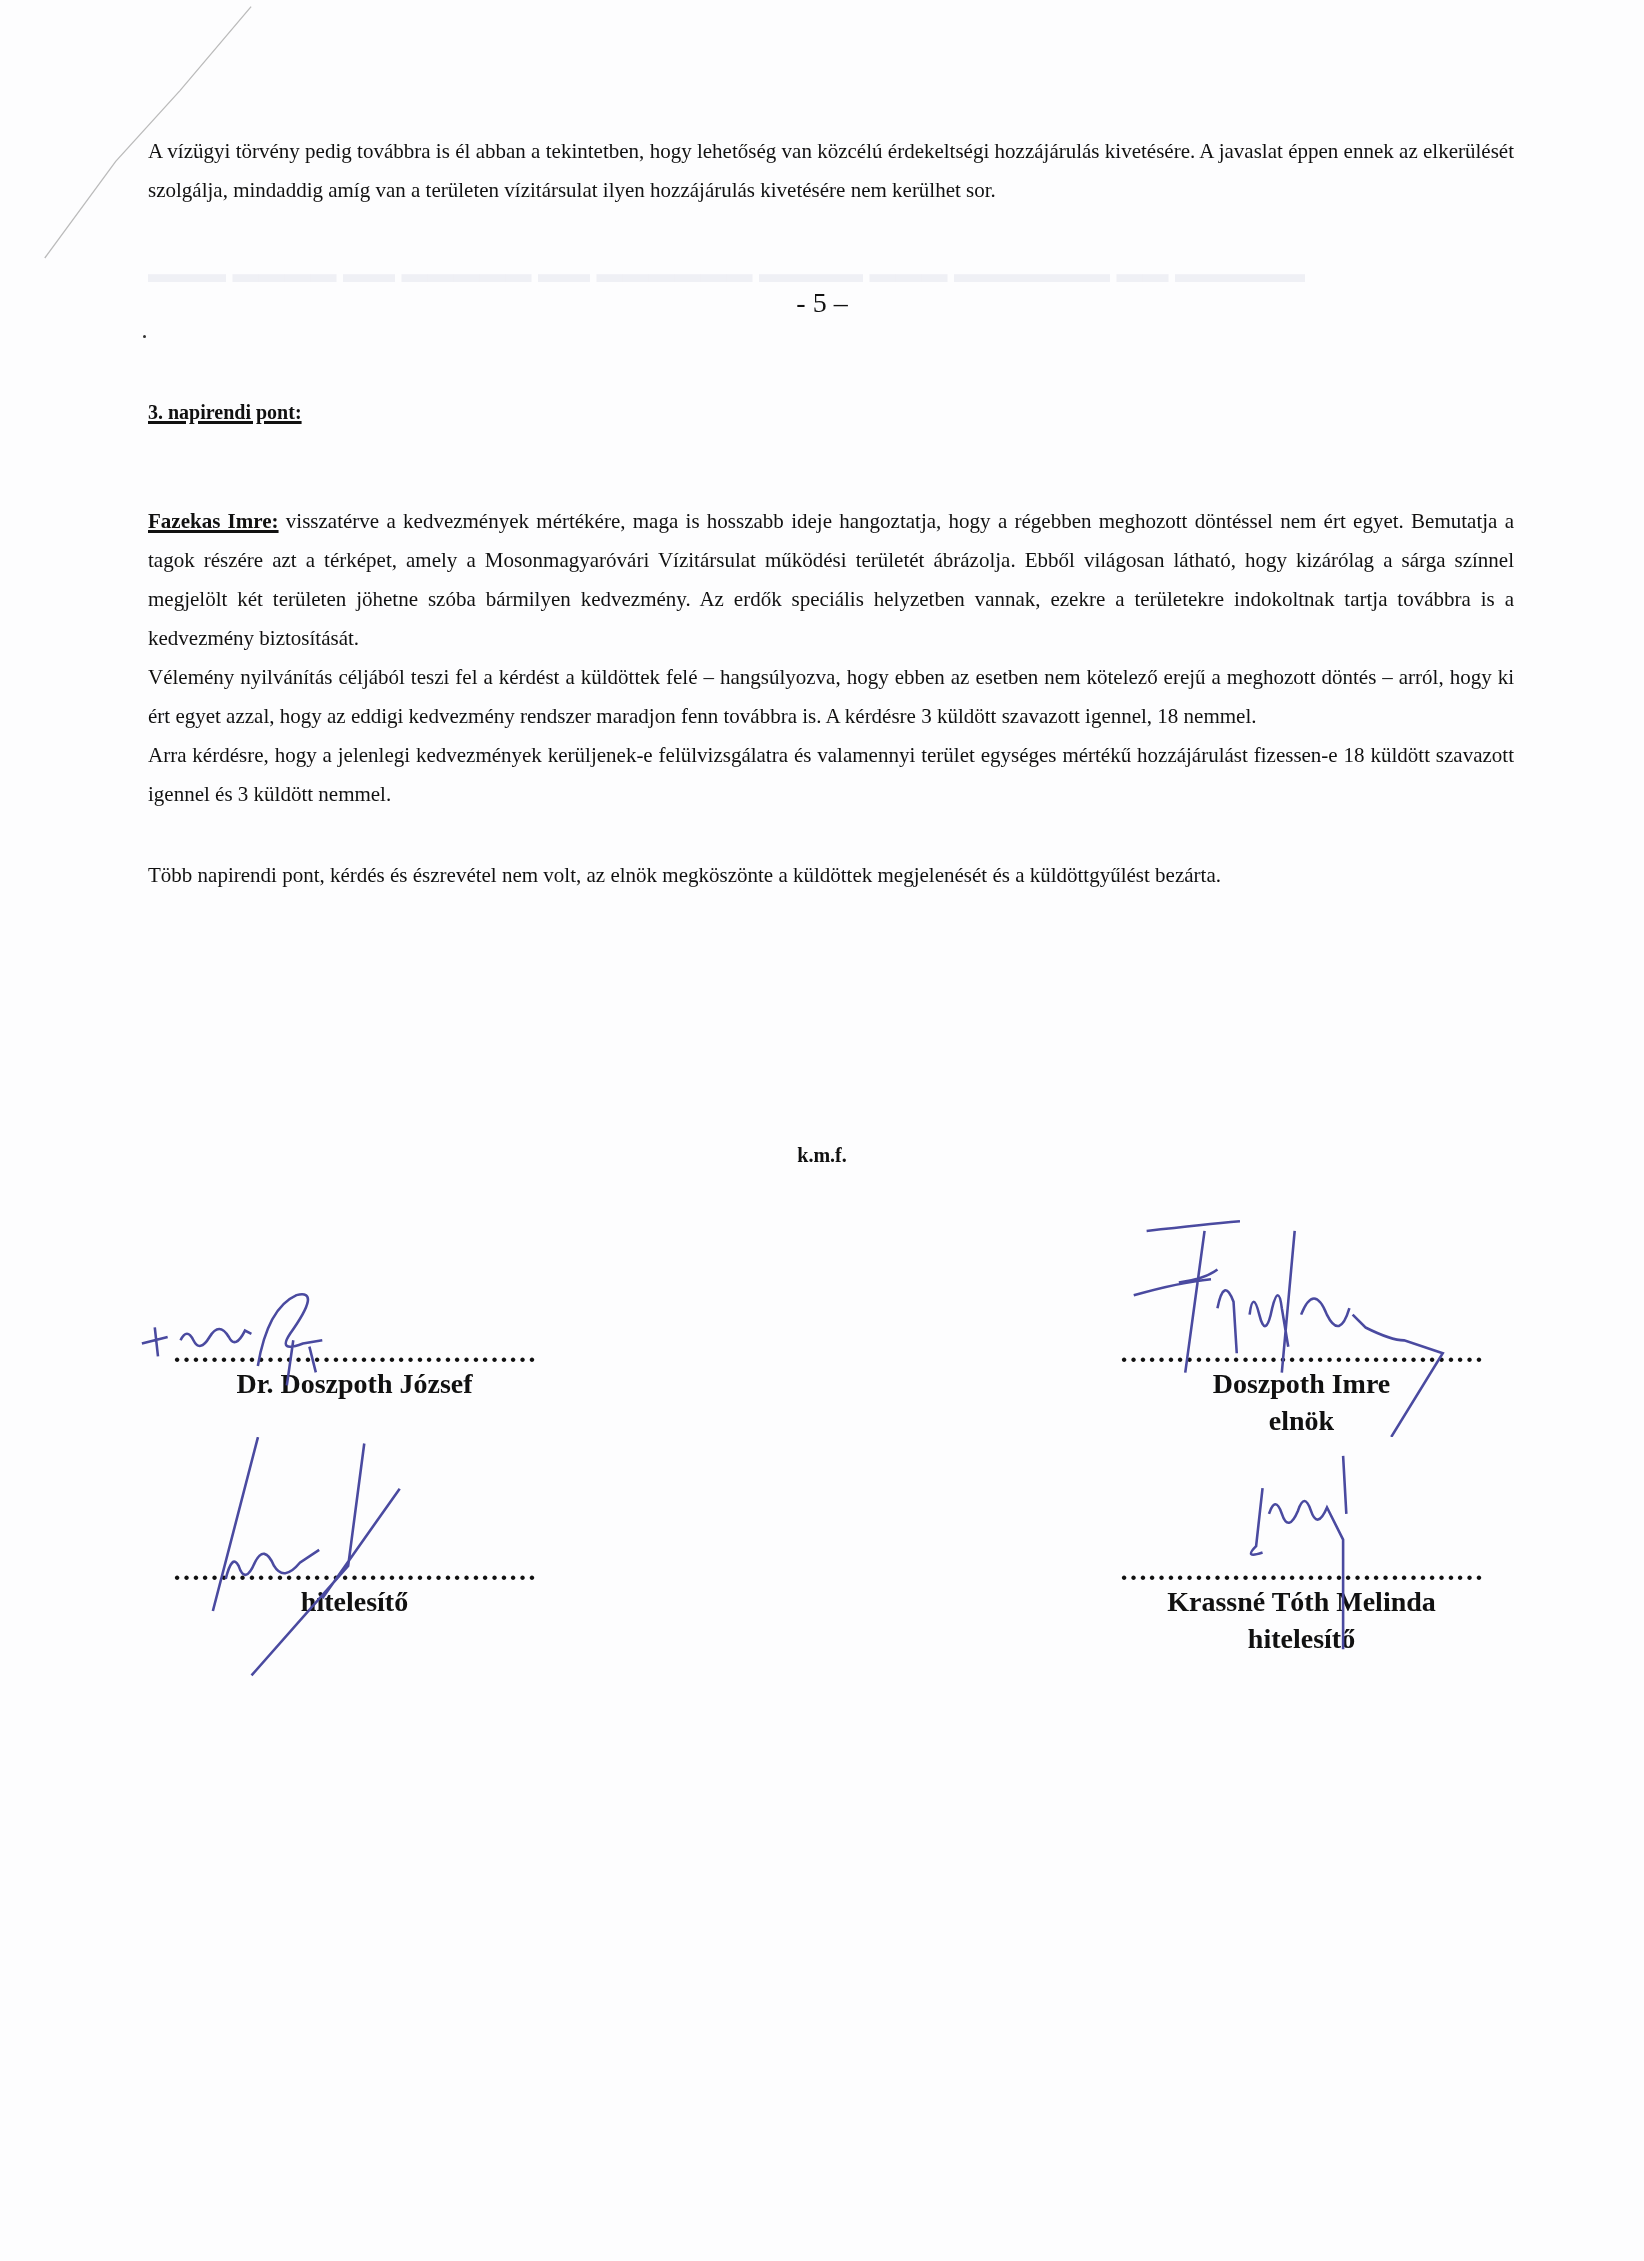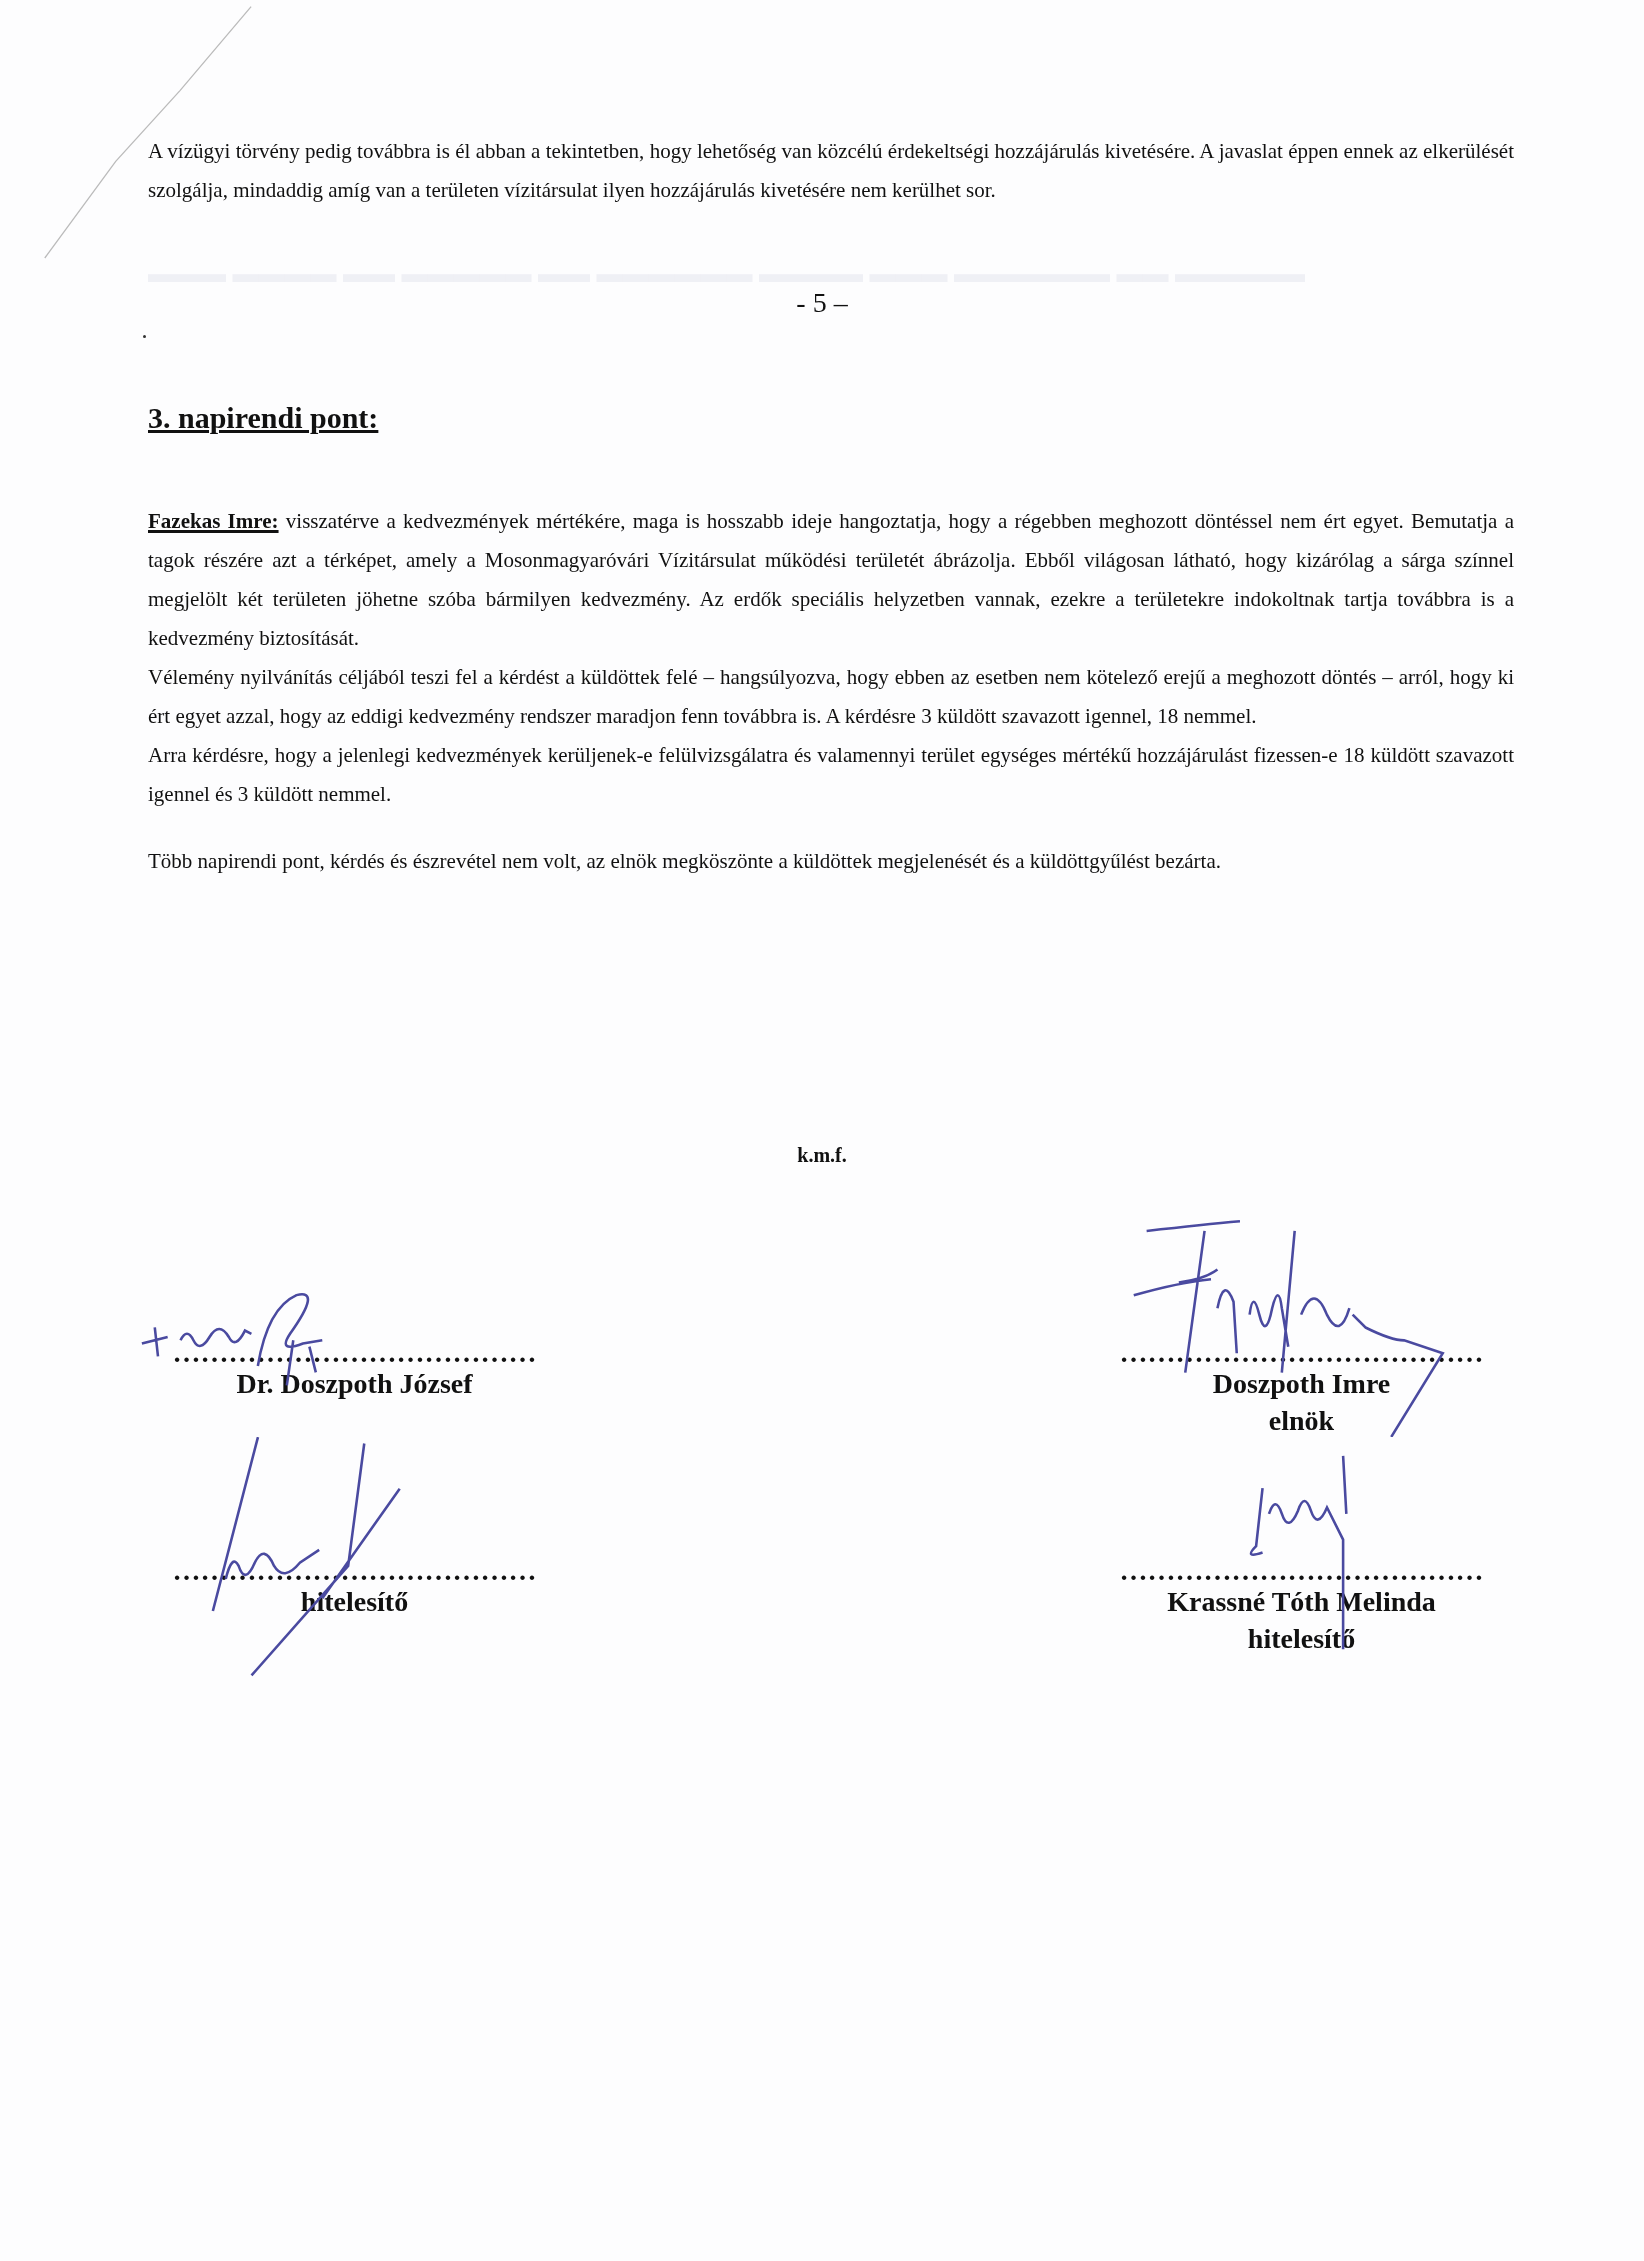--- a/index.html
+++ b/index.html
@@ -23,21 +23,21 @@
       font-size: 21px; line-height: 39px; text-align: justify;
     }
     .p { margin: 0; }
     .page-num {
       position: absolute; left: 0; width: 1644px; top: 287px; text-align: center;
       font-size: 28px;
     }
     .dot-mark { position: absolute; left: 143px; top: 335px; width: 3.2px; height: 3.2px; background: #333; border-radius: 50%; }
     .heading {
       position: absolute; left: 148px; top: 401px;
-      font-size: 30px; font-weight: bold; text-decoration: underline; text-decoration-thickness: 2.6px;
+      font-size: 20px; font-weight: bold; text-decoration: underline; text-decoration-thickness: 2.6px;
     }
     .speaker { font-weight: bold; text-decoration: underline; text-decoration-thickness: 2.6px; }
     .kmf {
       position: absolute; left: 0; width: 1644px; top: 1144px; text-align: center;
       font-size: 20px; font-weight: bold;
     }
     .sig-block {
       position: absolute; width: 425px; text-align: center; font-size: 28px; font-weight: bold; line-height: 37px;
     }
     .dots {
@@ -60,21 +60,21 @@
 
 <div class="page-num">- 5 –</div>
 <div class="dot-mark"></div>
 
 <div class="heading">3. napirendi pont:</div>
 
 <div class="text-block" style="top:502px;">
   <p class="p"><span class="speaker">Fazekas Imre:</span> <span>visszatérve a kedvezmények mértékére, maga is hosszabb ideje hangoztatja, hogy a régebben meghozott döntéssel nem ért egyet. Bemutatja a tagok részére azt a térképet, amely a Mosonmagyaróvári Vízitársulat működési területét ábrázolja. Ebből világosan látható, hogy kizárólag a sárga színnel megjelölt két területen jöhetne szóba bármilyen kedvezmény. Az erdők speciális helyzetben vannak, ezekre a területekre indokoltnak tartja továbbra is a kedvezmény biztosítását.</span></p>
   <p class="p">Vélemény nyilvánítás céljából teszi fel a kérdést a küldöttek felé – hangsúlyozva, hogy ebben az esetben nem kötelező erejű a meghozott döntés – arról, hogy ki ért egyet azzal, hogy az eddigi kedvezmény rendszer maradjon fenn továbbra is. A kérdésre 3 küldött szavazott igennel, 18 nemmel.</p>
   <p class="p">Arra kérdésre, hogy a jelenlegi kedvezmények kerüljenek-e felülvizsgálatra és valamennyi terület egységes mértékű hozzájárulást fizessen-e 18 küldött szavazott igennel és 3 küldött nemmel.</p>
-  <p class="p" style="margin-top:28px;">Több napirendi pont, kérdés és észrevétel nem volt, az elnök megköszönte a küldöttek megjelenését és a küldöttgyűlést bezárta.</p>
+  <p class="p" style="margin-top:42px;">Több napirendi pont, kérdés és észrevétel nem volt, az elnök megköszönte a küldöttek megjelenését és a küldöttgyűlést bezárta.</p>
 </div>
 
 <div class="kmf">k.m.f.</div>
 
 <div class="sig-block" style="left:142px; top:1346px;">
   <div class="dots">…………………………………</div>
   <div>Dr. Doszpoth József</div>
 </div>
 
 <div class="sig-block" style="left:1089px; top:1346px;">

